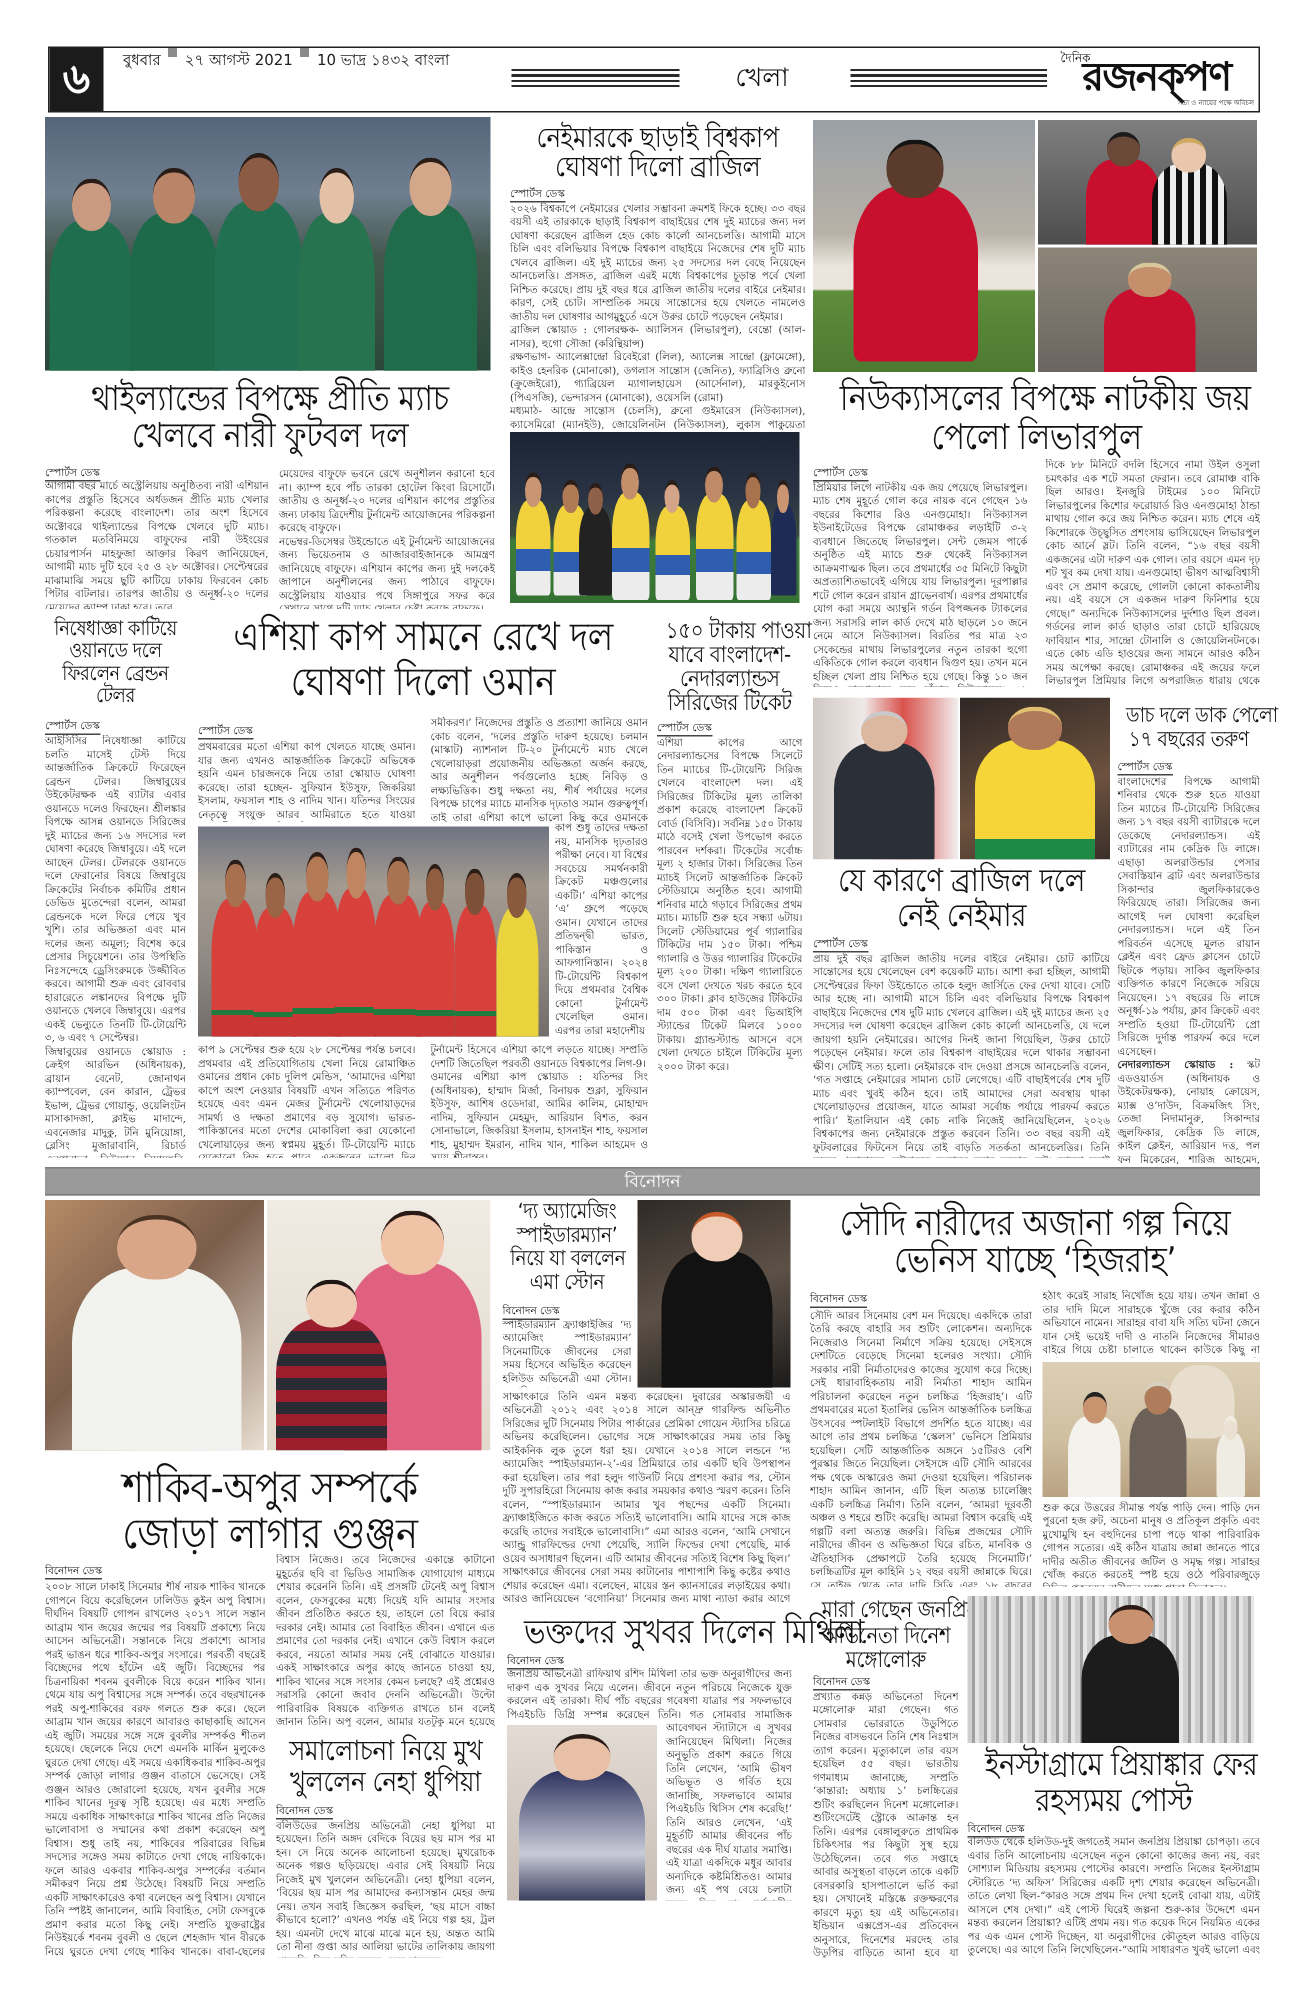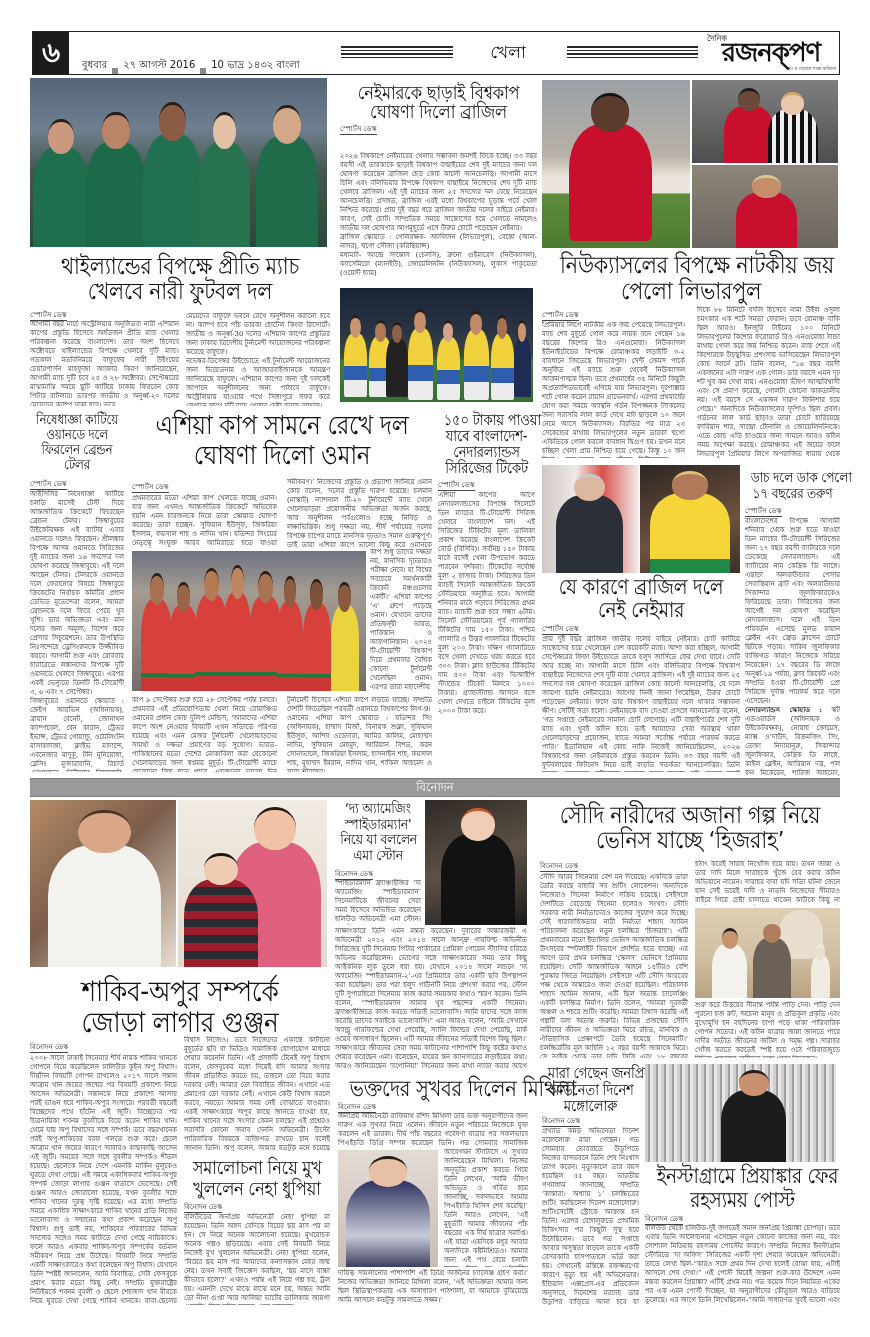--- a/index.html
+++ b/index.html
@@ -18,24 +18,24 @@
 .rules{position:absolute;top:14px;height:13px;background:repeating-linear-gradient(180deg,#2a2a2a 0 1.5px,transparent 1.5px 3.6px)}
 .sq{display:inline-block;width:6px;height:6px;background:#8a8a8a}
 </style>
 </head>
 <body>
 
 <div id="page">
 
   <header class="a" style="left:32px;top:31px;width:808px;height:44px;border:1.5px solid #222;background:#fff">
     <div style="position:absolute;left:0;top:0;width:36px;height:100%;background:#1b1b1b;color:#fff;font-size:28px;line-height:41px;text-align:center;font-weight:bold">৬</div>
-    <div style="position:absolute;left:49px;top:0;height:100%;display:flex;align-items:flex-end;gap:5px;font-size:10px;color:#222;white-space:nowrap">
+    <div style="position:absolute;left:49px;top:0;height:100%;display:flex;align-items:flex-start;gap:5px;font-size:10px;color:#222;white-space:nowrap">
       <span>বুধবার</span>
       <span class="sq"></span>
-      <span>২৭ আগস্ট 2016</span>
+      <span>২৭ আগস্ট 2021</span>
       <span class="sq"></span>
       <span>10 ভাদ্র ১৪৩২ বাংলা</span>
     </div>
     <div class="rules" style="left:308px;width:112px"></div>
     <div style="position:absolute;left:440px;width:70px;top:0;text-align:center;font-size:17px;line-height:41px;color:#111">খেলা</div>
     <div class="rules" style="left:534px;width:131px"></div>
     <div style="position:absolute;left:671px;top:0;width:134px;height:41px">
       <span style="position:absolute;left:3px;top:0;font-size:8px;color:#111">দৈনিক</span>
       <span style="position:absolute;left:0;right:0;top:7px;text-align:center;font-size:26px;line-height:27px;font-weight:bold;letter-spacing:-1px;color:#111">রজনক্পণ</span>
       <span style="position:absolute;right:2px;bottom:0;font-size:4.5px;color:#333;white-space:nowrap">সত্য ও ন্যায়ের পক্ষে অবিচল</span>
@@ -52,34 +52,35 @@
     </div>
     <h2 class="hl" style="top:176px;font-size:23px;line-height:25px">
       <span>থাইল্যান্ডের বিপক্ষে প্রীতি ম্যাচ</span>
       <span>খেলবে নারী ফুটবল দল</span>
     </h2>
     <div class="by" style="top:233px">স্পোর্টস ডেস্ক</div>
     <div class="tx" style="left:0;top:242px;width:149px;height:86px">
       <p>আগামী বছর মার্চে অস্ট্রেলিয়ায় অনুষ্ঠিতব্য নারী এশিয়ান কাপের প্রস্তুতি হিসেবে অর্ধডজন প্রীতি ম্যাচ খেলার পরিকল্পনা করেছে বাংলাদেশ। তার অংশ হিসেবে অক্টোবরে থাইল্যান্ডের বিপক্ষে খেলবে দুটি ম্যাচ। গতকাল মতবিনিময়ে বাফুফের নারী উইংয়ের চেয়ারপার্সন মাহফুজা আক্তার কিরণ জানিয়েছেন, আগামী ম্যাচ দুটি হবে ২৫ ও ২৮ অক্টোবর। সেপ্টেম্বরের মাঝামাঝি সময়ে ছুটি কাটিয়ে ঢাকায় ফিরবেন কোচ পিটার বাটলার। তারপর জাতীয় ও অনূর্ধ্ব-২০ দলের মেয়েদের ক্যাম্প ঢাকা হবে। তবে</p>
     </div>
     <div class="tx" style="left:156px;top:234px;width:144px;height:94px">
-      <p>মেয়েদের বাফুফে ভবনে রেখে অনুশীলন করানো হবে না। ক্যাম্প হবে পাঁচ তারকা হোটেল কিংবা রিসোর্টে। জাতীয় ও অনূর্ধ্ব-30 দলের এশিয়ান কাপের প্রস্তুতির জন্য ঢাকায় ত্রিদেশীয় টুর্নামেন্ট আয়োজনের পরিকল্পনা করেছে বাফুফে।</p>
+      <p>মেয়েদের বাফুফে ভবনে রেখে অনুশীলন করানো হবে না। ক্যাম্প হবে পাঁচ তারকা হোটেল কিংবা রিসোর্টে। জাতীয় ও অনূর্ধ্ব-২০ দলের এশিয়ান কাপের প্রস্তুতির জন্য ঢাকায় ত্রিদেশীয় টুর্নামেন্ট আয়োজনের পরিকল্পনা করেছে বাফুফে।</p>
       <p>নভেম্বর-ডিসেম্বর উইন্ডোতে এই টুর্নামেন্ট আয়োজনের জন্য ভিয়েতনাম ও আজারবাইজানকে আমন্ত্রণ জানিয়েছে বাফুফে। এশিয়ান কাপের জন্য দুই দলকেই জাপানে অনুশীলনের জন্য পাঠাবে বাফুফে। অস্ট্রেলিয়ায় যাওয়ার পথে সিঙ্গাপুরে সফর করে সেখানে সাথে দুটি ম্যাচ খেলার চেষ্টা করছে বাফুফে।</p>
     </div>
   </article>
 
   <article class="a" style="left:340px;top:80px;width:197px;height:324px">
     <h2 class="hl" style="top:3px;font-size:18.5px;line-height:19px">
       <span>নেইমারকে ছাড়াই বিশ্বকাপ</span>
       <span>ঘোষণা দিলো ব্রাজিল</span>
     </h2>
     <div class="by" style="top:45px">স্পোর্টস ডেস্ক</div>
-    <div class="tx" style="left:0;top:72px;width:197px;height:152px">
+    <div class="tx" style="left:0;top:55px;width:197px;height:152px">
       <p>২০২৬ বিশ্বকাপে নেইমারের খেলার সম্ভাবনা ক্রমশই ফিকে হচ্ছে। ৩৩ বছর বয়সী এই তারকাকে ছাড়াই বিশ্বকাপ বাছাইয়ের শেষ দুই ম্যাচের জন্য দল ঘোষণা করেছেন ব্রাজিল হেড কোচ কার্লো আনচেলত্তি। আগামী মাসে চিলি এবং বলিভিয়ার বিপক্ষে বিশ্বকাপ বাছাইয়ে নিজেদের শেষ দুটি ম্যাচ খেলবে ব্রাজিল। এই দুই ম্যাচের জন্য ২৫ সদস্যের দল বেছে নিয়েছেন আনচেলত্তি। প্রসঙ্গত, ব্রাজিল এরই মধ্যে বিশ্বকাপের চূড়ান্ত পর্বে খেলা নিশ্চিত করেছে। প্রায় দুই বছর ধরে ব্রাজিল জাতীয় দলের বাইরে নেইমার। কারণ, সেই চোট। সাম্প্রতিক সময়ে সান্তোসের হয়ে খেলতে নামলেও জাতীয় দল ঘোষণার আগমুহূর্তে এসে উরুর চোটে পড়েছেন নেইমার।</p>
       <p>ব্রাজিল স্কোয়াড : গোলরক্ষক- অ্যালিসন (লিভারপুল), বেন্তো (আল-নাসর), হুগো সৌজা (করিন্থিয়ান্স)</p>
+      <p>রক্ষণভাগ- অ্যালেক্সান্দ্রো রিবেইরো (লিল), অ্যালেক্স সান্দ্রো (ফ্লামেঙ্গো), কাইও হেনরিক (মোনাকো), ডগলাস সান্তোস (জেনিত), ফ্যাব্রিসিও ব্রুনো (ক্রুজেইরো), গ্যাব্রিয়েল ম্যাগালহায়েস (আর্সেনাল), মারকুইনোস (পিএসজি), ভেন্দারসন (মোনাকো), ওয়েসলি (রোমা)</p>
       <p>মধ্যমাঠ- আন্দ্রে সান্তোস (চেলসি), ব্রুনো গুইমারেস (নিউক্যাসল), ক্যাসেমিরো (ম্যানইউ), জোয়েলিনটন (নিউক্যাসল), লুকাস পাকুয়েতা (ওয়েস্ট হ্যাম)</p>
     </div>
     <div class="ph" style="left:0;top:208px;width:193px;height:114px;background:linear-gradient(180deg,#1b2433 0%,#2a3445 38%,#3b4b3e 60%,#3f7d3b 64%,#357131 100%)">
       <div class="f" style="left:2%;top:24%;width:12%;height:72%;--shirt:linear-gradient(180deg,#f2d23c 0 52%,#2f5db0 52% 74%,#ececec 74%);--skin:#c99572"></div>
       <div class="f" style="left:15%;top:28%;width:12%;height:68%;--shirt:linear-gradient(180deg,#f2d23c 0 52%,#2f5db0 52% 74%,#ececec 74%);--skin:#b07a55"></div>
       <div class="f" style="left:24%;top:30%;width:11%;height:66%;--shirt:#222;--skin:#8e6048"></div>
       <div class="f" style="left:35%;top:18%;width:13%;height:80%;--shirt:linear-gradient(180deg,#f2d23c 0 52%,#2f5db0 52% 74%,#ececec 74%);--skin:#c48f6b"></div>
       <div class="f" style="left:50%;top:28%;width:12%;height:70%;--shirt:linear-gradient(180deg,#f2d23c 0 52%,#2f5db0 52% 74%,#ececec 74%);--skin:#d3a487"></div>
       <div class="f" style="left:64%;top:20%;width:13%;height:78%;--shirt:linear-gradient(180deg,#f2d23c 0 52%,#2f5db0 52% 74%,#ececec 74%);--skin:#c08a68"></div>
       <div class="f" style="left:78%;top:24%;width:12%;height:74%;--shirt:linear-gradient(180deg,#f2d23c 0 52%,#2f5db0 52% 74%,#ececec 74%);--skin:#a9724f"></div>
@@ -269,23 +270,20 @@
     <div class="by" style="top:31px">বিনোদন ডেস্ক</div>
     <div class="tx" style="left:0;top:40px;width:190px;height:36px">
       <p>জনপ্রিয় অভিনেত্রী রাফিয়াথ রশিদ মিথিলা তার ভক্ত অনুরাগীদের জন্য দারুণ এক সুখবর নিয়ে এলেন। জীবনে নতুন পরিচয়ে নিজেকে যুক্ত করলেন এই তারকা। দীর্ঘ পাঁচ বছরের গবেষণা যাত্রার পর সফলভাবে পিএইচডি ডিগ্রি সম্পন্ন করেছেন তিনি। গত সোমবার সামাজিক যোগাযোগমাধ্যমে এক</p>
     </div>
     <div class="ph" style="left:0;top:78px;width:100px;height:117px;background:linear-gradient(180deg,#e2dbd4,#c8beb5)">
       <div class="f" style="left:8%;top:5%;width:84%;height:100%;--shirt:linear-gradient(180deg,#2b315e,#c9cbd8 60%,#1f2447);--skin:#e8c0a5;--hair:#2a1d18"></div>
     </div>
     <div class="tx" style="left:106px;top:76px;width:84px;height:119px">
       <p>আবেগঘন স্ট্যাটাসে এ সুখবর জানিয়েছেন মিথিলা। নিজের অনুভূতি প্রকাশ করতে গিয়ে তিনি লেখেন, ‘আমি ভীষণ অভিভূত ও গর্বিত হয়ে জানাচ্ছি, সফলভাবে আমার পিএইচডি থিসিস শেষ করেছি!’ তিনি আরও লেখেন, ‘এই মুহূর্তটি আমার জীবনের পাঁচ বছরের এক দীর্ঘ যাত্রার সমাপ্তি। এই যাত্রা একদিকে মধুর আবার অন্যদিকে কষ্টমিশ্রিতও। আমার জন্য এই পথ বেয়ে চলাটা সহজ ছিল না। পূর্ণকালীন চাকরি, মাঝেমধ্যে অভিনয় আর পরিবারের বড়</p>
     </div>
-    <div class="tx" style="left:0;top:197px;width:190px;height:36px">
-      <p>দায়িত্ব সামলানোর পাশাপাশি এই ডিগ্রি অর্জনের চ্যালেঞ্জ গ্রহণ করা।’ নিজের অভিজ্ঞতা জানিয়ে মিথিলা বলেন, ‘এই অভিজ্ঞতা আমার জন্য ছিল স্থিতিস্থাপকতার এক অসাধারণ পাঠশালা, যা আমাকে বুঝিয়েছে আমি আসলে কতটুকু সামলাতে সক্ষম।’</p>
-    </div>
   </article>
 
   <article class="a" style="left:542px;top:1065px;width:97px;height:240px">
     <h2 class="hl" style="top:0;font-size:15px;line-height:16.5px">
       <span>মারা গেছেন জনপ্রিয়</span>
       <span>অভিনেতা দিনেশ</span>
       <span>মঙ্গোলোরু</span>
     </h2>
     <div class="by" style="top:52px">বিনোদন ডেস্ক</div>
     <div class="tx" style="left:0;top:62px;width:97px;height:178px">

